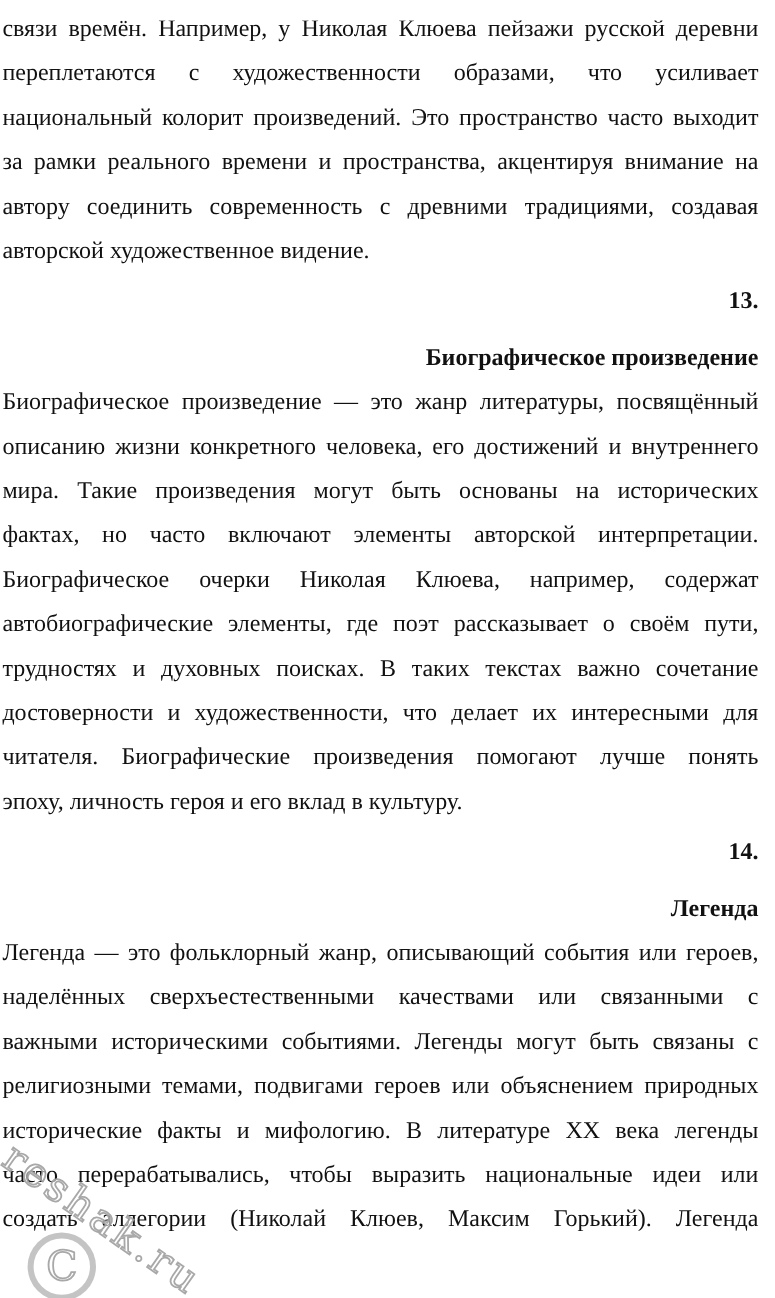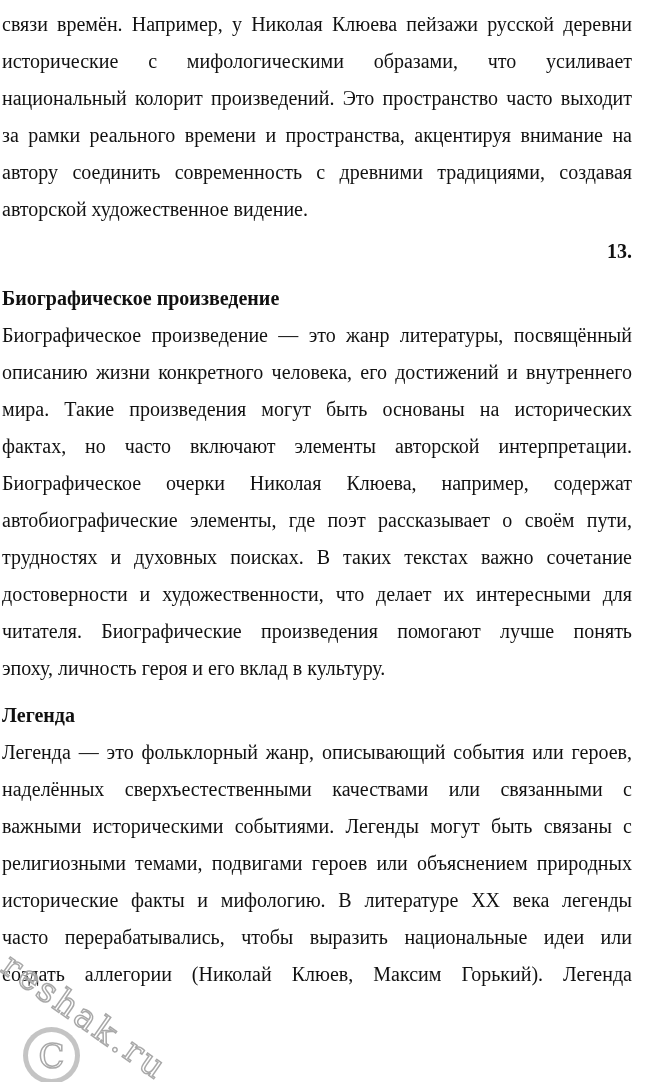--- a/index.html
+++ b/index.html
@@ -36,21 +36,21 @@
   .sec-num {
     margin: 5px 0 0 0;
     font-weight: bold;
     text-align: right;
   }
   .sec-heading {
     margin: 10px 0 0 0;
     font-weight: bold;
     font-size: 20px;
     line-height: 37px;
-    text-align: left;
+    text-align: right;
   }
   
   .watermark {
     position: absolute;
     left: 0;
     top: 0;
     width: 100%;
     height: 100%;
     pointer-events: none;
     z-index: 5;
@@ -90,21 +90,21 @@
   }
 </style>
 </head>
 <body>
 
 <main class="page">
   <div class="content">
 
     <div class="para">
         <div class="line">связи времён. Например, у Николая Клюева пейзажи русской деревни</div>
-        <div class="line">исторические с мифологическими образами, что усиливает</div>
+        <div class="line">переплетаются с художественности образами, что усиливает</div>
         <div class="line">национальный колорит произведений. Это пространство часто выходит</div>
         <div class="line">за рамки реального времени и пространства, акцентируя внимание на</div>
         <div class="line">автору соединить современность с древними традициями, создавая</div>
         <div class="line last">авторской художественное видение.</div>
       </div>
 
     <section>
       <p class="sec-num">13.</p>
       <div class="sec-heading">Биографическое произведение</div>
       <div class="para">
@@ -115,20 +115,21 @@
           <div class="line">Биографическое очерки Николая Клюева, например, содержат</div>
           <div class="line">автобиографические элементы, где поэт рассказывает о своём пути,</div>
           <div class="line">трудностях и духовных поисках. В таких текстах важно сочетание</div>
           <div class="line">достоверности и художественности, что делает их интересными для</div>
           <div class="line">читателя. Биографические произведения помогают лучше понять</div>
           <div class="line last">эпоху, личность героя и его вклад в культуру.</div>
         </div>
     </section>
 
     <section>
+      <p class="sec-num">14.</p>
       <div class="sec-heading">Легенда</div>
       <div class="para">
           <div class="line">Легенда — это фольклорный жанр, описывающий события или героев,</div>
           <div class="line">наделённых сверхъестественными качествами или связанными с</div>
           <div class="line">важными историческими событиями. Легенды могут быть связаны с</div>
           <div class="line">религиозными темами, подвигами героев или объяснением природных</div>
           <div class="line">исторические факты и мифологию. В литературе XX века легенды</div>
           <div class="line">часто перерабатывались, чтобы выразить национальные идеи или</div>
           <div class="line">создать аллегории (Николай Клюев, Максим Горький). Легенда</div>
         </div>

